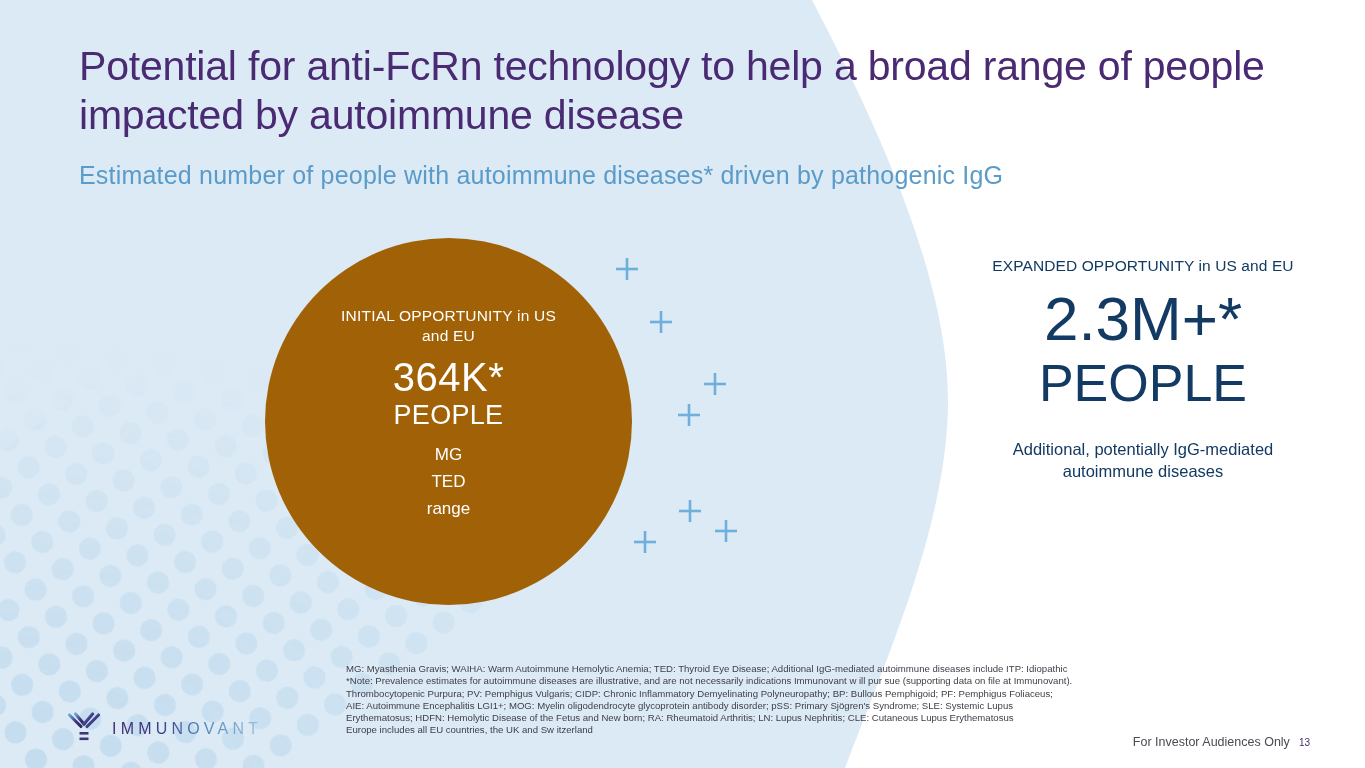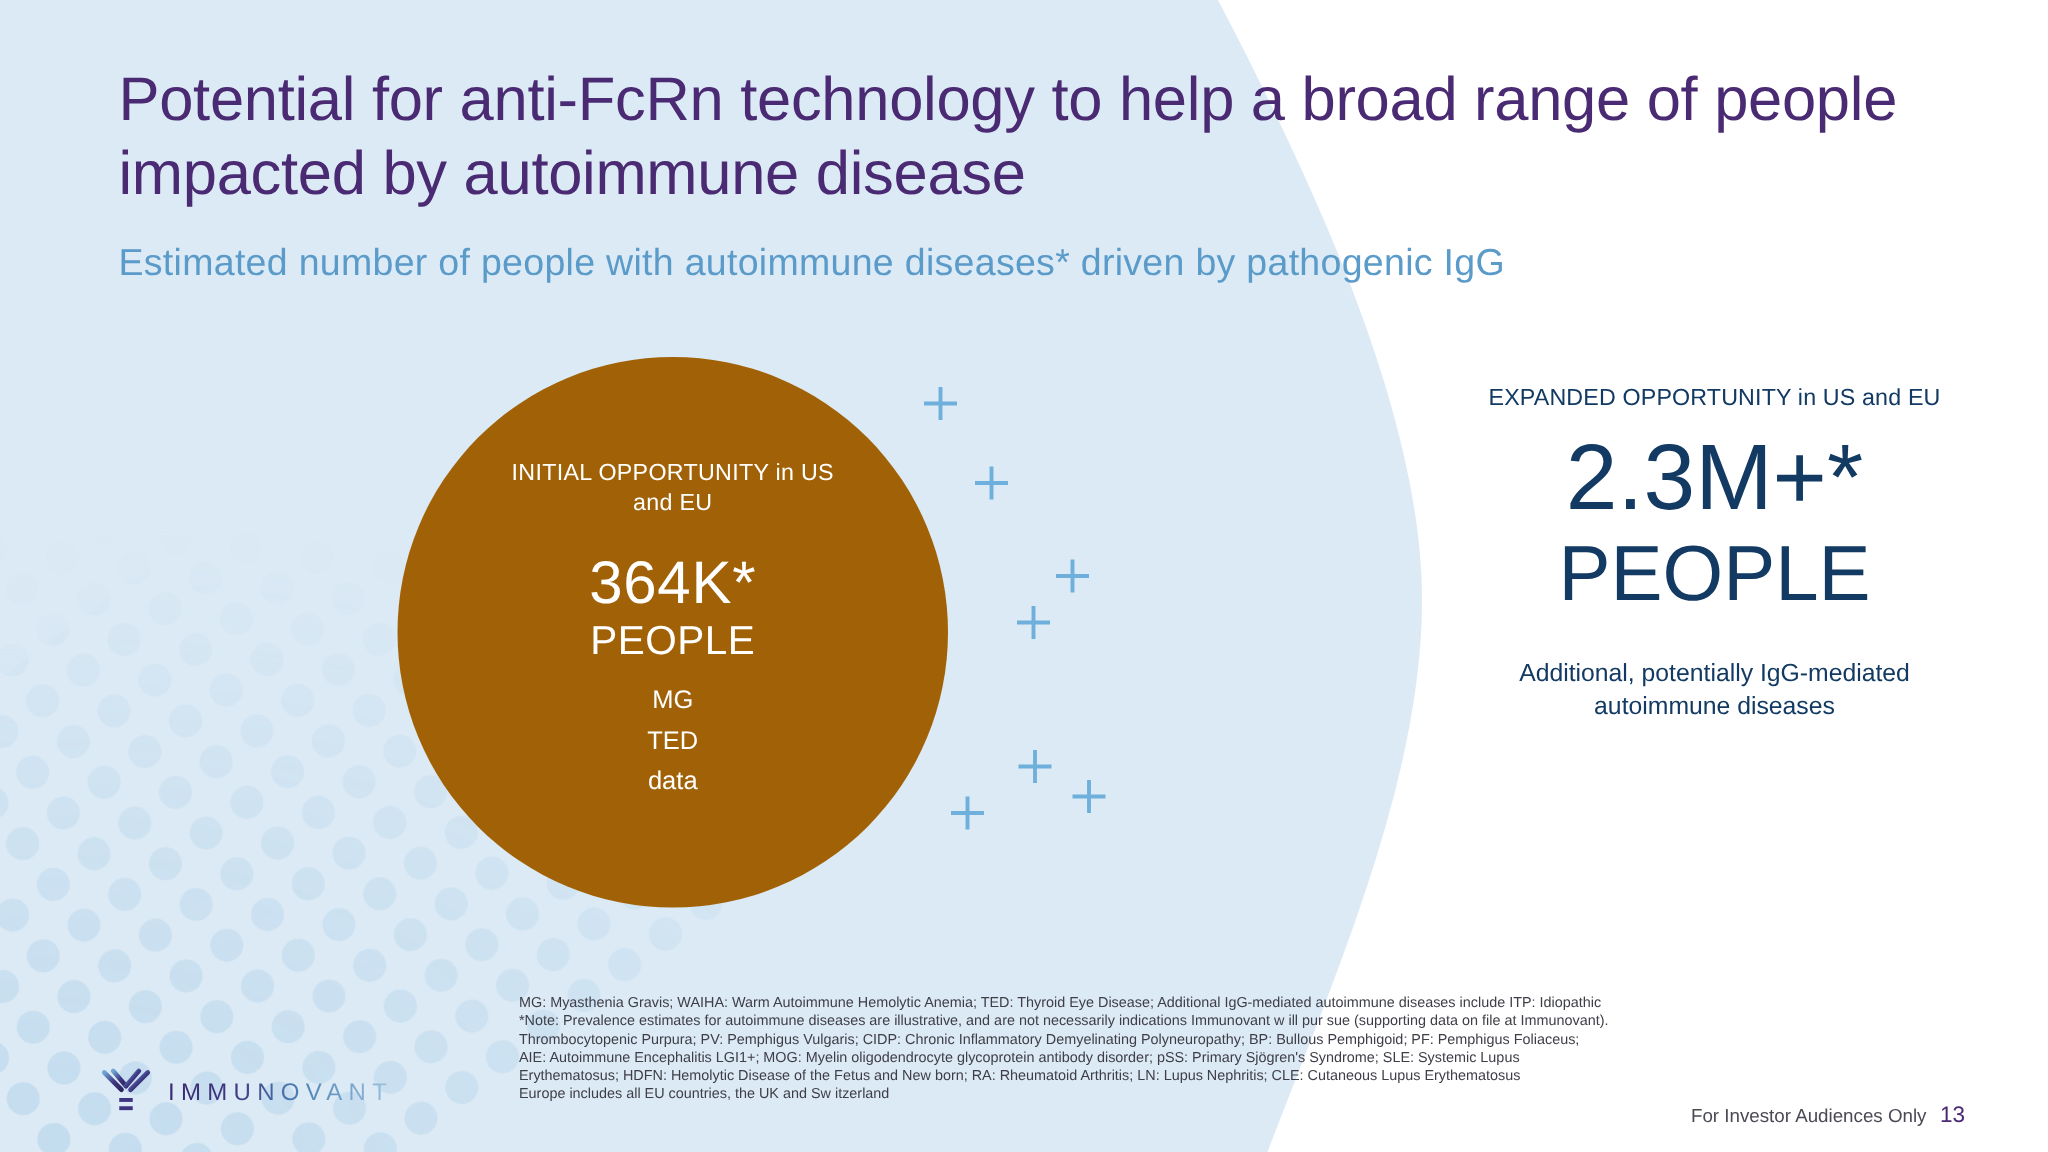--- a/index.html
+++ b/index.html
@@ -76,21 +76,21 @@
     font-size: 15.5px;
     line-height: 20px;
     letter-spacing: 0.2px;
     color: #ffffff;
     max-width: 230px;
   }
   .circle-bignum {
     font-size: 40px;
     line-height: 46px;
     color: #ffffff;
-    margin-top: 20px;
+    margin-top: 8px;
     letter-spacing: 0.5px;
   }
   .circle-people {
     font-size: 27px;
     line-height: 31px;
     color: #ffffff;
     letter-spacing: 0.3px;
   }
   .circle-disease-list {
     margin-top: 14px;
@@ -178,21 +178,21 @@
     top: 735px;
     display: flex;
     align-items: baseline;
     gap: 9px;
   }
   #investor-note {
     font-size: 12.5px;
     color: #4A4A55;
   }
   #slide-number {
-    font-size: 15px;
+    font-size: 10px;
     color: #4A2A72;
   }
 </style>
 </head>
 <body>
 
 <div id="slide">
 
   <svg id="bg-layer" viewBox="0 0 1365 768" width="1365" height="768" xmlns="http://www.w3.org/2000/svg">
     <defs>
@@ -260,21 +260,21 @@
     <p id="page-subtitle">Estimated number of people with autoimmune diseases* driven by pathogenic IgG</p>
   </div>
 
   <div id="initial-opportunity-circle">
     <div class="circle-eyebrow">INITIAL OPPORTUNITY in US and EU</div>
     <div class="circle-bignum">364K*</div>
     <div class="circle-people">PEOPLE</div>
     <div class="circle-disease-list" id="initial-disease-list">
         <div class="circle-disease">MG</div>
         <div class="circle-disease">TED</div>
-        <div class="circle-disease">data</div>
+        <div class="circle-disease">range</div>
       </div>
   </div>
 
   <div id="expanded-opportunity">
     <div id="expanded-eyebrow">EXPANDED OPPORTUNITY in US and EU</div>
     <div id="expanded-bignum">2.3M+*</div>
     <div id="expanded-people">PEOPLE</div>
     <div id="expanded-caption">Additional, potentially IgG-mediated autoimmune diseases</div>
   </div>
 

